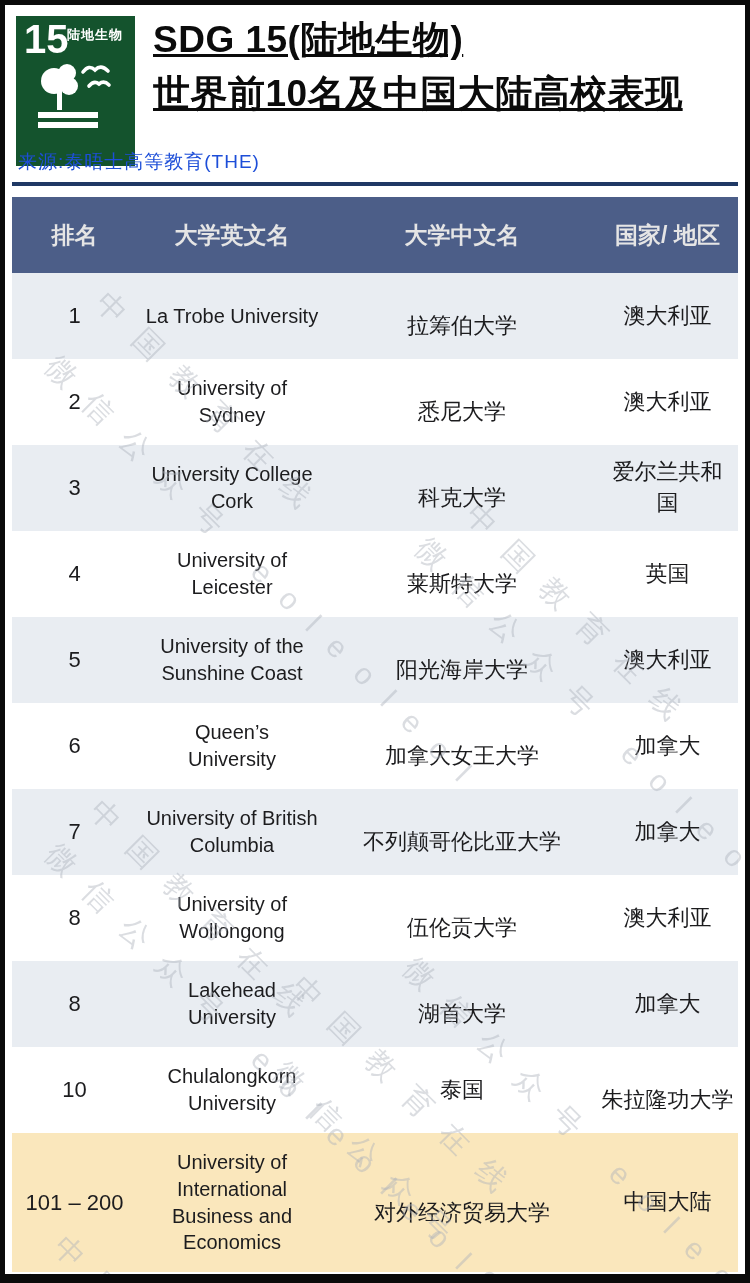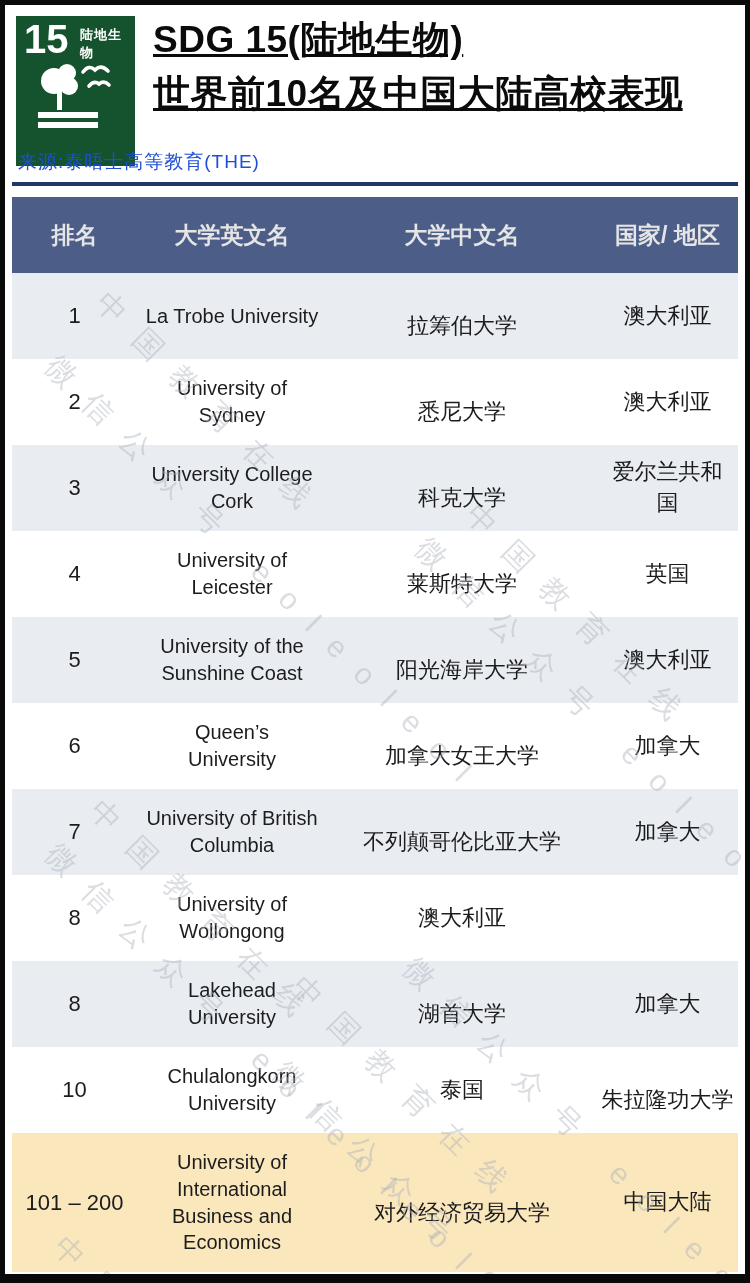--- a/index.html
+++ b/index.html
@@ -20,21 +20,21 @@
   .sdg-badge {
     position:absolute; left:11px; top:11px;
     width:119px; height:150px;
     background:#14532d;
   }
   .sdg-badge .badge-number {
     position:absolute; left:8px; top:0px;
     color:#fff; font-size:40px; font-weight:800; line-height:1.15;
   }
   .sdg-badge .badge-label {
-    position:absolute; left:64px; top:10px;
+    position:absolute; left:51px; top:10px;
     color:#fff; font-size:13px; font-weight:700; letter-spacing:1px;
   }
   .sdg-badge svg { position:absolute; left:13px; top:42px; }
 
   .title-block { position:absolute; left:148px; top:8px; width:595px; }
   .title-line {
     font-size:37px; font-weight:800; color:#0b0b0b; line-height:1.47;
     letter-spacing:0.5px; white-space:nowrap;text-decoration:underline;
   }
 
@@ -175,20 +175,21 @@
     <div class="cell en">University of British
 Columbia</div>
     <div class="cell zh">不列颠哥伦比亚大学</div>
     <div class="cell country">加拿大</div>
   </div>
 
   <div class="trow">
     <div class="cell rank">8</div>
     <div class="cell en">University of
 Wollongong</div>
+    <div class="cell zh">伍伦贡大学</div>
     <div class="cell country">澳大利亚</div>
   </div>
 
   <div class="trow">
     <div class="cell rank">8</div>
     <div class="cell en">Lakehead
 University</div>
     <div class="cell zh">湖首大学</div>
     <div class="cell country">加拿大</div>
   </div>

